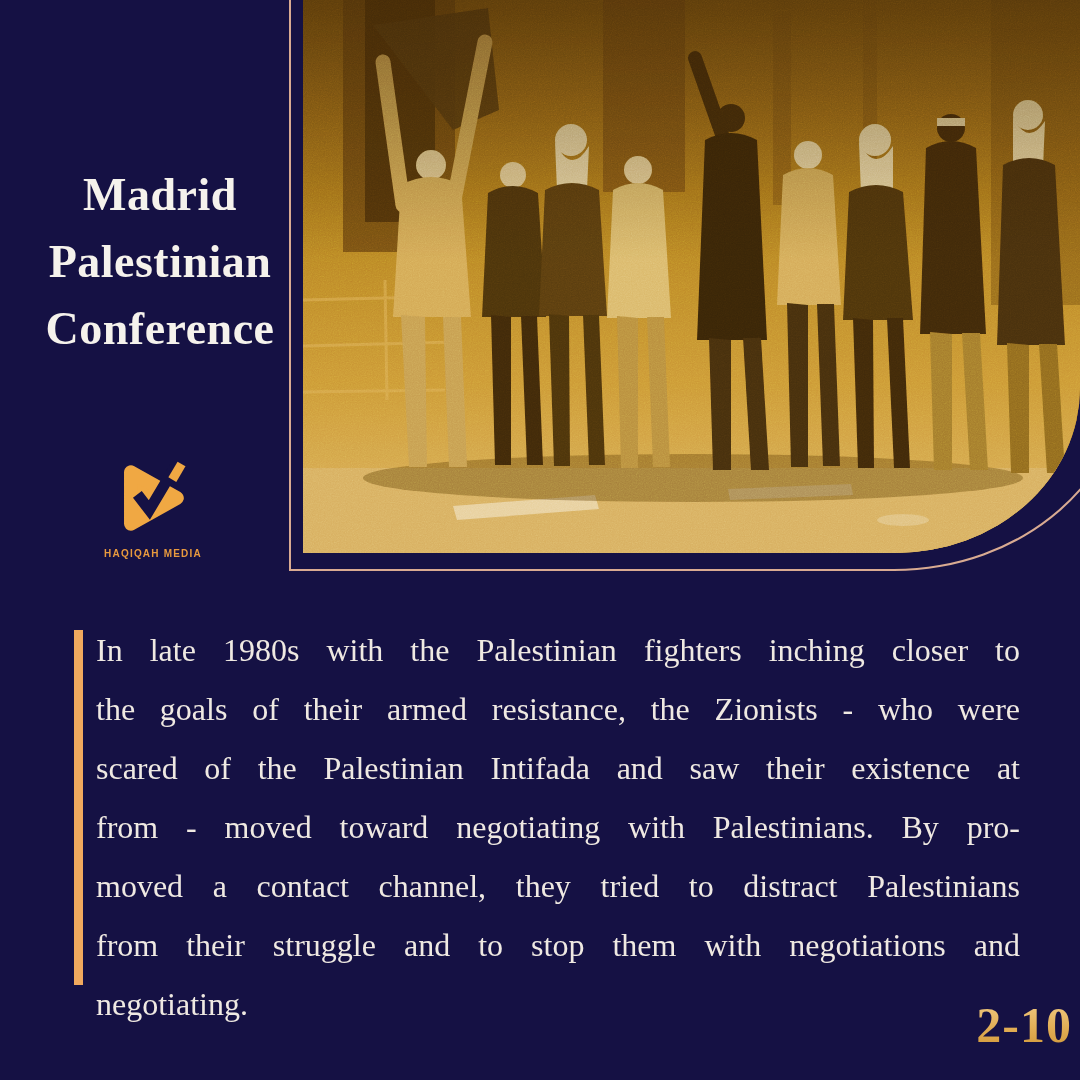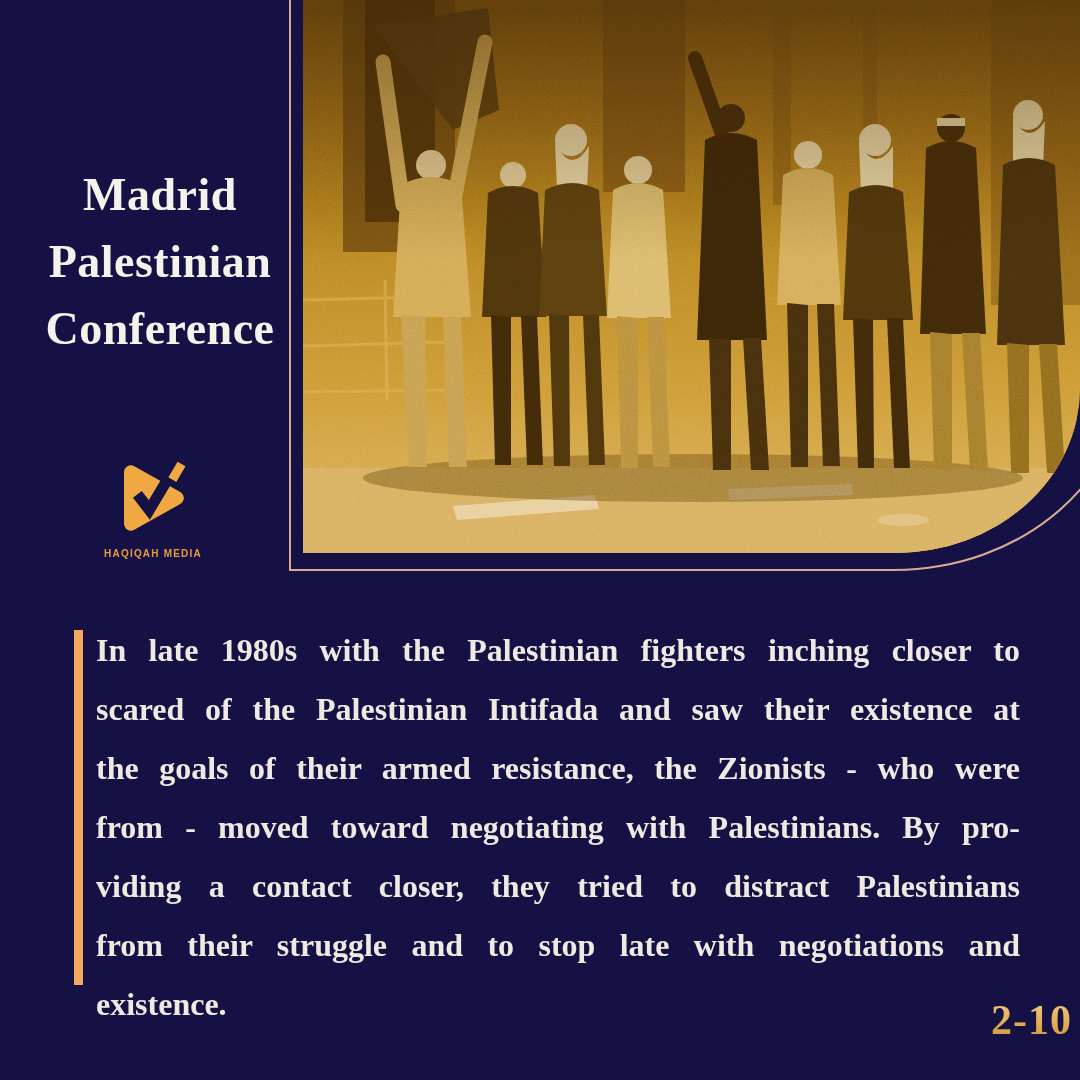--- a/index.html
+++ b/index.html
@@ -37,32 +37,32 @@
     font-size:10px;font-weight:bold;letter-spacing:1.2px;color:#e89a3e;
     white-space:nowrap;
   }
   
   .body-bar{
     position:absolute;left:74px;top:630px;width:9px;height:355px;
     background:#f0a95e;
   }
   .body-text{
     position:absolute;left:96px;top:621px;width:924px;
-    color:#efe9e2;font-weight:bold;font-size:32px;line-height:59px;
+    color:#efe9e2;font-weight:normal;font-size:32px;line-height:59px;
   }
   .body-line{
     text-align:justify;
     text-align-last:justify;
     white-space:normal;
   }
   .body-line:last-child{text-align-last:left;}
   
   .page-number{
     position:absolute;right:8px;top:996px;
-    font-size:42px;font-weight:bold;letter-spacing:1px;
+    font-size:50px;font-weight:bold;letter-spacing:1px;
     background:linear-gradient(180deg,#f3d08c 0%,#e2ae55 55%,#cd9434 100%);
     -webkit-background-clip:text;background-clip:text;
     color:transparent;
   }
 </style>
 </head>
 <body>
 
 <div class="canvas">
 
@@ -202,23 +202,23 @@
 
       <line x1="71" y1="30" x2="81" y2="13" stroke="#f0a843" stroke-width="10"></line>
     </svg>
     <div class="logo-label">HAQIQAH MEDIA</div>
   </div>
 
   <div class="body-bar"></div>
 
   <div class="body-text">
     <div class="body-line">In late 1980s with the Palestinian fighters inching closer to</div>
+    <div class="body-line">the goals of their armed resistance, the Zionists - who were</div>
     <div class="body-line">scared of the Palestinian Intifada and saw their existence at</div>
-    <div class="body-line">the goals of their armed resistance, the Zionists - who were</div>
     <div class="body-line">from - moved toward negotiating with Palestinians. By pro-</div>
-    <div class="body-line">viding a contact closer, they tried to distract Palestinians</div>
-    <div class="body-line">from their struggle and to stop late with negotiations and</div>
-    <div class="body-line">existence.</div>
+    <div class="body-line">moved a contact channel, they tried to distract Palestinians</div>
+    <div class="body-line">from their struggle and to stop them with negotiations and</div>
+    <div class="body-line">negotiating.</div>
   </div>
 
   <div class="page-number">2-10</div>
 
 </div>
 
 </body></html>

